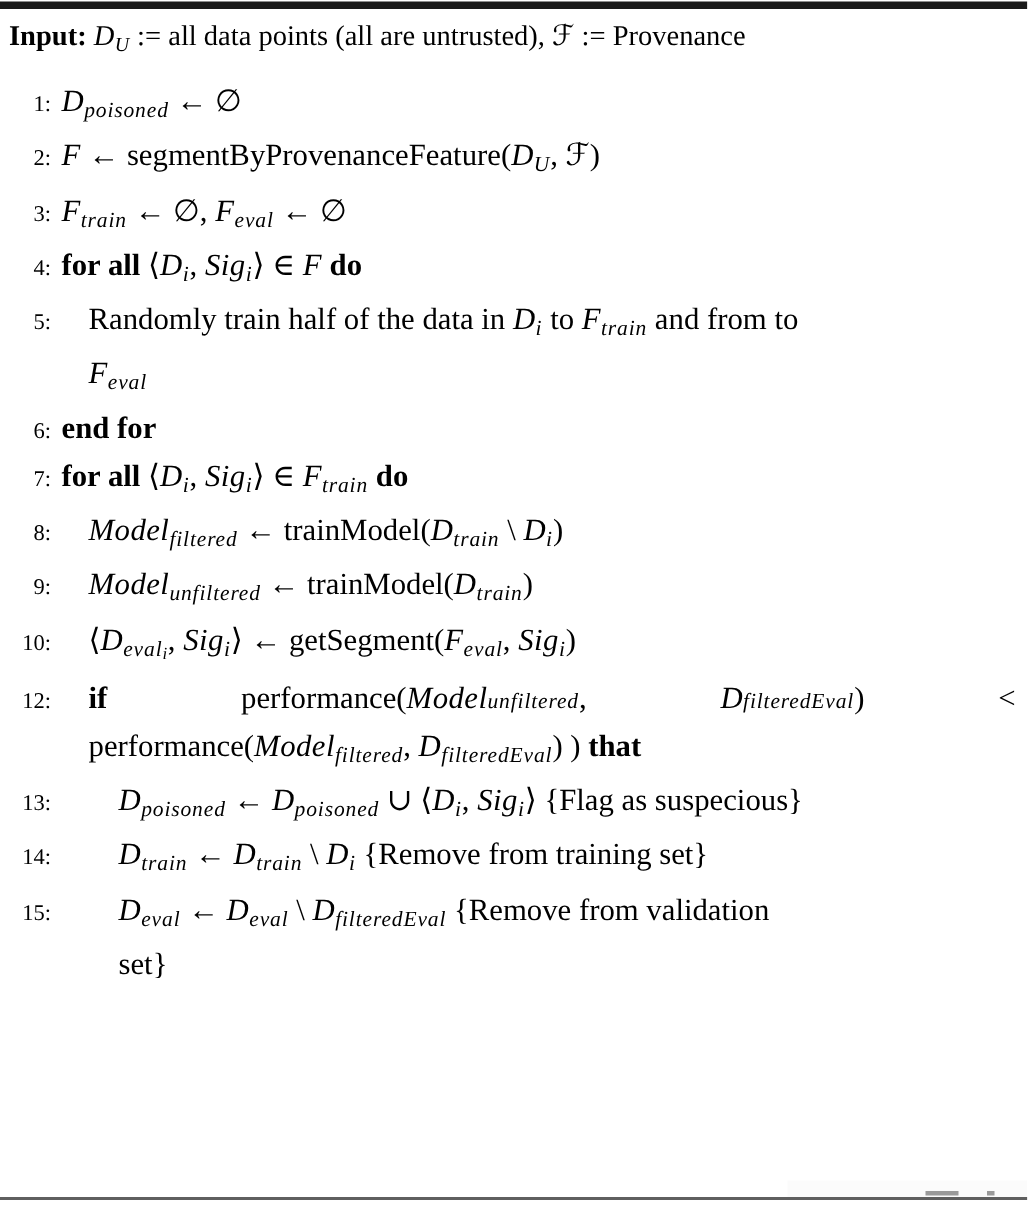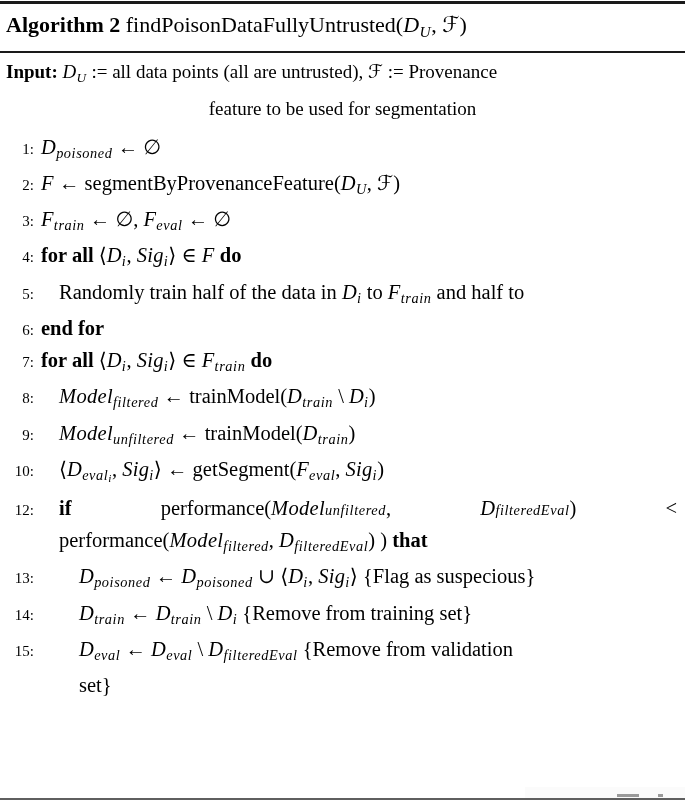--- a/index.html
+++ b/index.html
@@ -61,46 +61,48 @@
   .artifact-mark2{
     position:absolute;right:22px;bottom:11px;
     width:5px;height:3px;background:#9a9a9a;
   }
 </style>
 </head>
 <body>
 
 <div class="page">
   <div class="rule rule-top"></div>
-  <div class="algo-header"><span class="t-b">Algorithm 2</span><span class="t-r"> findPoisonDataFullyUntrusted(</span><span class="t-i">D</span><span class="t-s1">U</span><span class="t-r">, </span><span class="t-scr">ℱ</span><span class="t-r">)</span></div>
   <div class="rule rule-mid"></div>
   <div class="io-block">
       <div class="io-row"><span class="t-b">Input: </span><span class="t-i">D</span><span class="t-s1">U</span><span class="t-r"> := all data points (all are untrusted), </span><span class="t-scr">ℱ</span><span class="t-r"> := Provenance</span></div>
-      <div class="io-row center"><span class="t-r">feature to be used for segmentation</span></div>
     </div>
   <div class="algo-body">
       <div class="row">
         <span class="num">1:</span>
         <span class="stmt ind0"><span class="t-i">D</span><span class="t-s1">poisoned</span><span class="t-r"> ← ∅</span></span>
       </div>
       <div class="row">
         <span class="num">2:</span>
         <span class="stmt ind0"><span class="t-i">F</span><span class="t-r"> ← segmentByProvenanceFeature(</span><span class="t-i">D</span><span class="t-s1">U</span><span class="t-r">, </span><span class="t-scr">ℱ</span><span class="t-r">)</span></span>
       </div>
       <div class="row">
         <span class="num">3:</span>
         <span class="stmt ind0"><span class="t-i">F</span><span class="t-s1">train</span><span class="t-r"> ← ∅, </span><span class="t-i">F</span><span class="t-s1">eval</span><span class="t-r"> ← ∅</span></span>
       </div>
       <div class="row">
         <span class="num">4:</span>
         <span class="stmt ind0"><span class="t-b">for all </span><span class="t-r">⟨</span><span class="t-i">D</span><span class="t-s1">i</span><span class="t-r">, </span><span class="t-i">Sig</span><span class="t-s1">i</span><span class="t-r">⟩ ∈ </span><span class="t-i">F</span><span class="t-b"> do</span></span>
       </div>
       <div class="row">
         <span class="num">5:</span>
-        <span class="stmt ind1"><span class="t-r">Randomly train half of the data in </span><span class="t-i">D</span><span class="t-s1">i</span><span class="t-r"> to </span><span class="t-i">F</span><span class="t-s1">train</span><span class="t-r"> and half to</span></span>
+        <span class="stmt ind1"><span class="t-r">Randomly train half of the data in </span><span class="t-i">D</span><span class="t-s1">i</span><span class="t-r"> to </span><span class="t-i">F</span><span class="t-s1">train</span><span class="t-r"> and from to</span></span>
+      </div>
+      <div class="row">
+        <span class="num"></span>
+        <span class="stmt ind1"><span class="t-i">F</span><span class="t-s1">eval</span></span>
       </div>
       <div class="row">
         <span class="num">6:</span>
         <span class="stmt ind0"><span class="t-b">end for</span></span>
       </div>
       <div class="row">
         <span class="num">7:</span>
         <span class="stmt ind0"><span class="t-b">for all </span><span class="t-r"> ⟨</span><span class="t-i">D</span><span class="t-s1">i</span><span class="t-r">, </span><span class="t-i">Sig</span><span class="t-s1">i</span><span class="t-r">⟩ ∈ </span><span class="t-i">F</span><span class="t-s1">train</span><span class="t-b"> do</span></span>
       </div>
       <div class="row">

